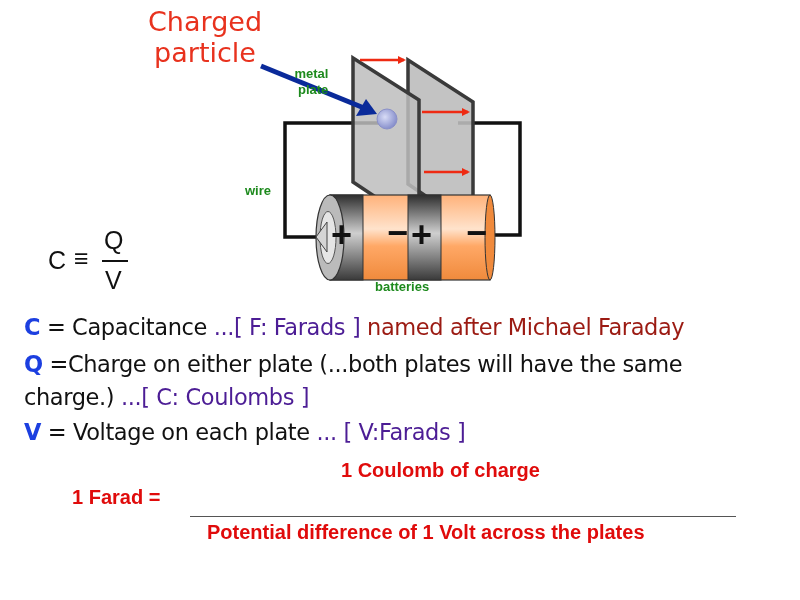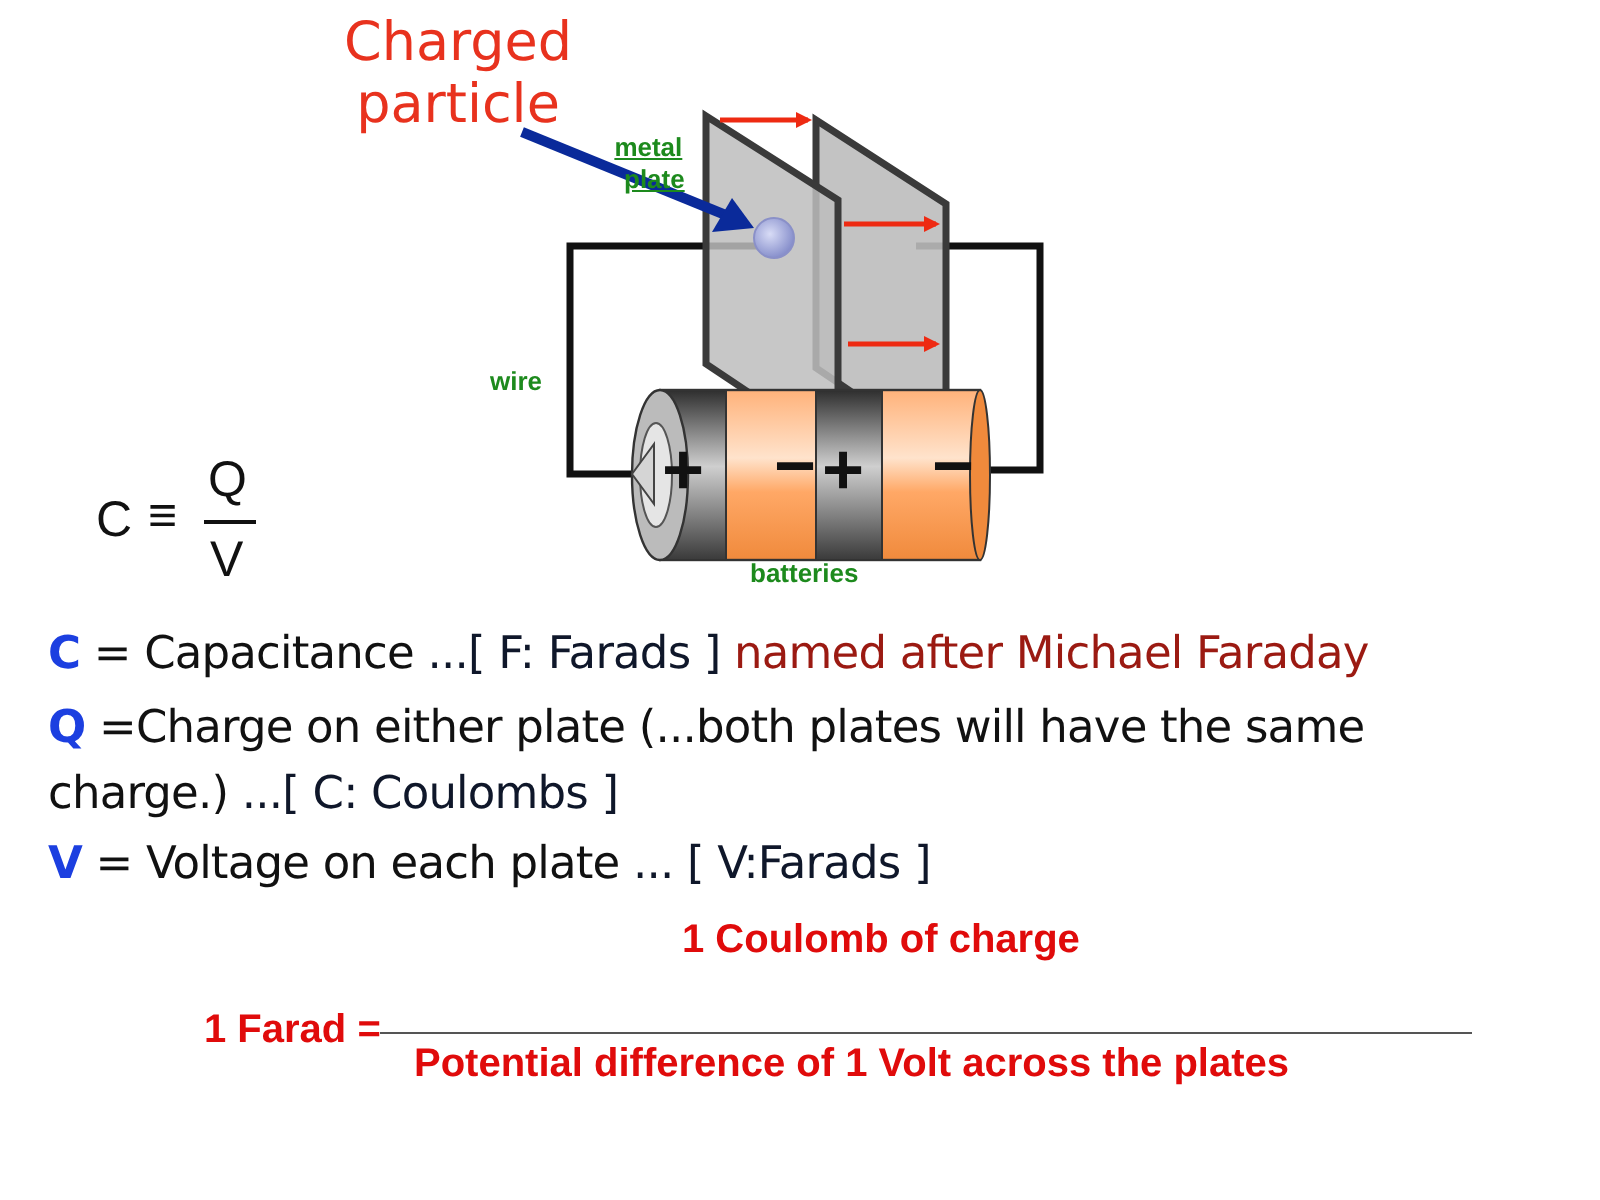--- a/index.html
+++ b/index.html
@@ -4,21 +4,21 @@
 <style>
   html,body{margin:0;padding:0;background:#fff;}
   #stage{position:relative;width:800px;height:600px;overflow:hidden;background:#fff;font-family:"Liberation Sans",sans-serif;}
   svg{position:absolute;left:0;top:0;}
   .lbl{position:absolute;white-space:nowrap;}
   .red-title{color:#e8321e;font-size:27px;line-height:31px;text-align:center;font-family:"DejaVu Sans",sans-serif;}
   .green{color:#1d8a1d;font-weight:bold;font-size:13px;}
   .eq{font-size:25px;color:#111;}
   .line{position:absolute;left:24px;font-size:22.5px;color:#111;white-space:nowrap;font-family:"DejaVu Sans",sans-serif;letter-spacing:-0.4px;}
   .blue{color:#1c3fe0;font-weight:bold;}
-  .orange{color:#0f172a;}
+  .orange{color:#4c1d95;}
   .dark{color:#9b1a12;text-align:right;}
   .faraday{position:absolute;color:#e00b0b;font-weight:bold;font-size:20px;white-space:nowrap;}
 </style>
 </head>
 <body>
 
 <div id="stage">
 
   <svg width="800" height="600" viewBox="0 0 800 600">
     <defs>
@@ -73,25 +73,25 @@
       <ellipse cx="328" cy="237.5" rx="8" ry="26" fill="#e5e5e5" stroke="#555" stroke-width="1"></ellipse>
       <polygon points="316,237 327,222 327,252" fill="#d5d5d5" stroke="#444" stroke-width="1"></polygon>
     </g>
   </svg>
 
   <span class="lbl" style="left:331px;top:214px;font-size:36px;font-weight:bold;color:#111;">+</span>
   <span class="lbl" style="left:387px;top:212px;font-size:36px;font-weight:bold;color:#111;">−</span>
   <span class="lbl" style="left:411px;top:214px;font-size:36px;font-weight:bold;color:#111;">+</span>
   <span class="lbl" style="left:466px;top:212px;font-size:36px;font-weight:bold;color:#111;">−</span>
 
-  <div class="lbl red-title" style="left:148px;top:6px;margin-left:24px;">
+  <div class="lbl red-title" style="left:148px;top:6px;">
     <div>Charged</div>
     <div>particle</div>
   </div>
-  <div class="lbl green" style="left:306px;top:66px;text-align:center;line-height:16px;text-decoration:underline;">
+  <div class="lbl green" style="left:292px;top:66px;text-align:right;line-height:16px;">
     <div>metal</div>
     <div style="padding-left:6px;">plate</div>
   </div>
   <span class="lbl green" style="left:245px;top:171px;margin-top:12px;">wire</span>
   <span class="lbl green" style="left:375px;top:279px;">batteries</span>
 
   <div>
     <span class="lbl eq" style="left:48px;top:246px;">C</span>
     <span class="lbl eq" style="left:74px;top:244px;">≡</span>
     <span class="lbl eq" style="left:104px;top:226px;">Q</span>
@@ -106,19 +106,19 @@
     <span class="blue">Q</span><span> =Charge on either plate (...both plates will have the same</span>
   </div>
   <div class="line" style="top:384px;">
     <span>charge.) </span><span class="orange">...[ C: Coulombs ]</span>
   </div>
   <div class="line" style="top:419px;">
     <span class="blue">V</span><span> = Voltage on each plate </span><span class="orange">... [ V:Farads ]</span>
   </div>
 
   <div>
-    <span class="faraday" style="left:72px;top:504px;margin-left:30px;">1 Farad =</span>
+    <span class="faraday" style="left:72px;top:486px;">1 Farad =</span>
     <span class="faraday" style="left:341px;top:459px;">1 Coulomb of charge</span>
     <div style="position:absolute;left:190px;top:516px;width:546px;height:1px;background:#555;"></div>
     <span class="faraday" style="left:191px;top:521px;margin-left:16px;">Potential difference of 1 Volt across the plates</span>
   </div>
 
 </div>
 
 </body></html>

